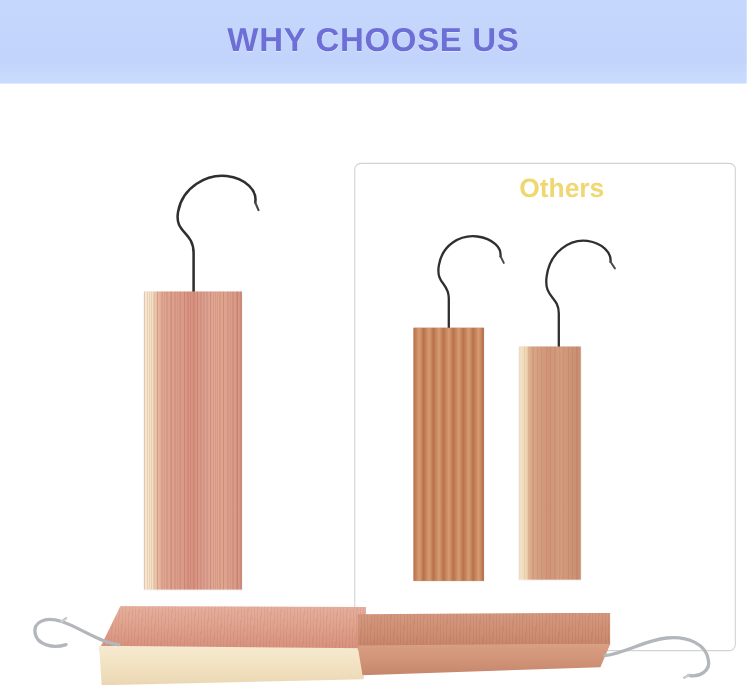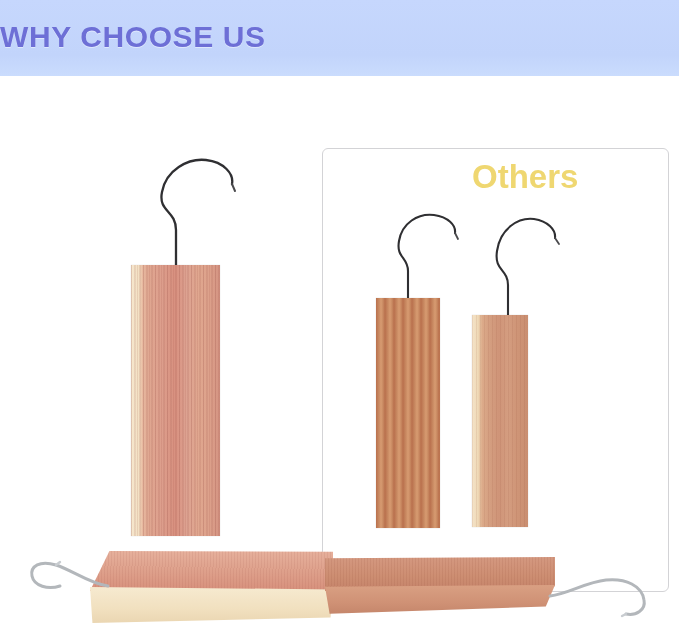--- a/index.html
+++ b/index.html
@@ -24,21 +24,21 @@
     left: 0; top: 0;
     width: 679px;
     height: 76px;
     background: #c4d6fc;
     background: linear-gradient(180deg, #c6d7fd 0%, #c2d4fb 72%, #cadcfd 100%);
   }
   #page-title {
     position: absolute;
     left: 0; top: 20px;
     width: 679px;
-    text-align: left;
+    text-align: center;
     font-size: 30px;
     font-weight: bold;
     letter-spacing: 0.6px;
     color: #6d6fd6;
     text-shadow: 0 1px 0 rgba(255,255,255,0.45);
   }
 
   
   #subtitle {
     position: absolute;
@@ -60,21 +60,21 @@
     width: 347px;
     height: 444px;
     border: 1px solid #d3d3d6;
     border-radius: 6px;
     box-sizing: border-box;
     background: transparent;
   }
   #others-label {
     position: absolute;
     left: 472px; top: 158px;
-    font-size: 33px;
+    font-size: 24px;
     font-weight: bold;
     color: #efd771;
     text-shadow: 0 1px 0 rgba(255,255,255,0.6);
   }
 
   
   .hanger { position: absolute; }
 
   .plank {
     position: absolute;

